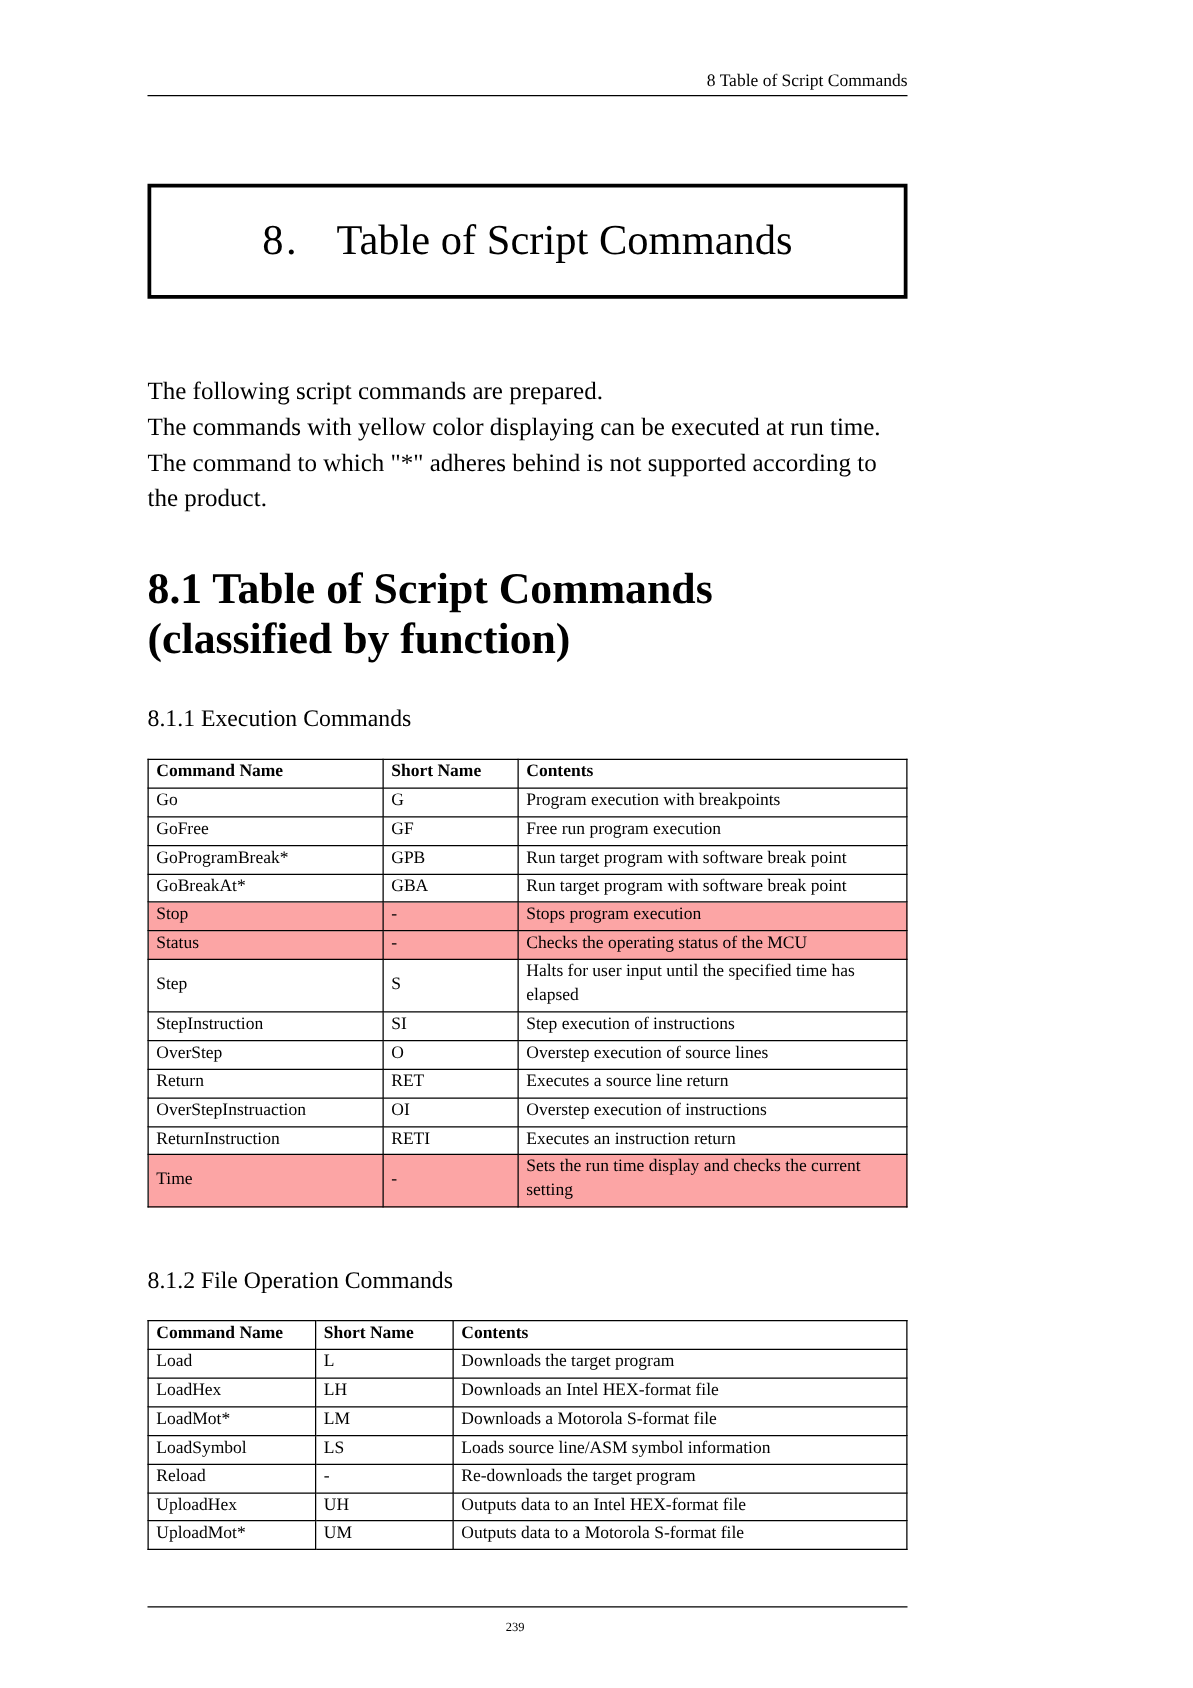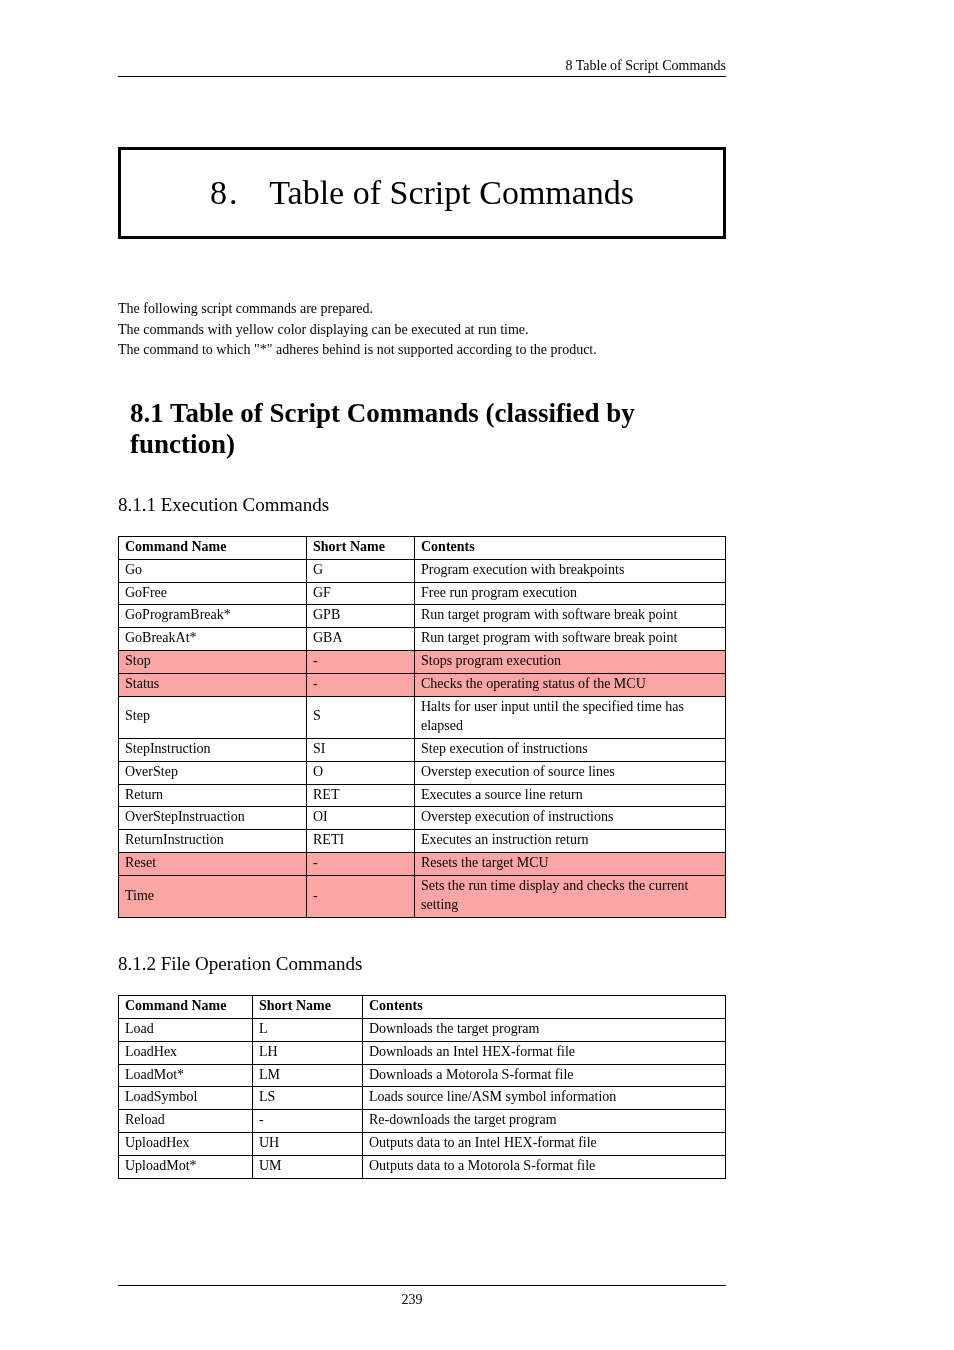--- a/index.html
+++ b/index.html
@@ -41,38 +41,38 @@
   }
   .chapter-title-box .txt {
     font-size: 34px;
     font-weight: normal;
     margin-left: 26px;
     text-align: center;
   }
   .intro p {
     margin: 0 0 1px 0;
     line-height: 1.4;
-    font-size: 14px;
+    font-size: 20px;
     font-family: Liberation Serif, serif;
   }
   .intro { margin-bottom: 38px; }
   h2.section {
-    font-size: 27px;
+    font-size: 35px;
     font-weight: bold;
-    margin: 0 0 34px 12px;
+    margin: 0 0 34px 0;
   }
   h3.subsection {
     font-size: 19px;
     font-weight: normal;
     margin: 0 0 20px 0;
   }
   table.cmd {
     border-collapse: collapse;
     width: 100%;
-    margin-bottom: 35px;
+    margin-bottom: 48px;
     font-size: 14px;
   }
   table.cmd th, table.cmd td {
     border: 1px solid #000;
     padding: 1px 6px 2px 6px;
     text-align: left;
     vertical-align: middle;
     line-height: 1.35;
   }
   table.cmd th {
@@ -88,21 +88,21 @@
     border: none;
     border-top: 1px solid #000;
     margin: 0;
   }
   .page-number {
     position: absolute;
     left: 0;
     right: 0;
     bottom: 42px;
     text-align: center;
-    font-size: 14px;
+    font-size: 10px;
   }
   
   .t1 col.c1 { width: 188px; }
   .t1 col.c2 { width: 108px; }
   .t2 col.c1 { width: 134px; }
   .t2 col.c2 { width: 110px; }
 </style>
 </head>
 <body>
 
@@ -194,25 +194,20 @@
           <td>OverStepInstruaction</td>
           <td>OI</td>
           <td>Overstep execution of instructions</td>
         </tr>
         <tr>
           <td>ReturnInstruction</td>
           <td>RETI</td>
           <td>Executes an instruction return</td>
         </tr>
         <tr class="hl">
-          <td>Reset</td>
-          <td>-</td>
-          <td>Resets the target MCU</td>
-        </tr>
-        <tr class="hl">
           <td>Time</td>
           <td>-</td>
           <td>Sets the run time display and checks the current setting</td>
         </tr>
       </tbody>
   </table>
 
   <h3 class="subsection">8.1.2 File Operation Commands</h3>
 
   <table class="cmd t2">

